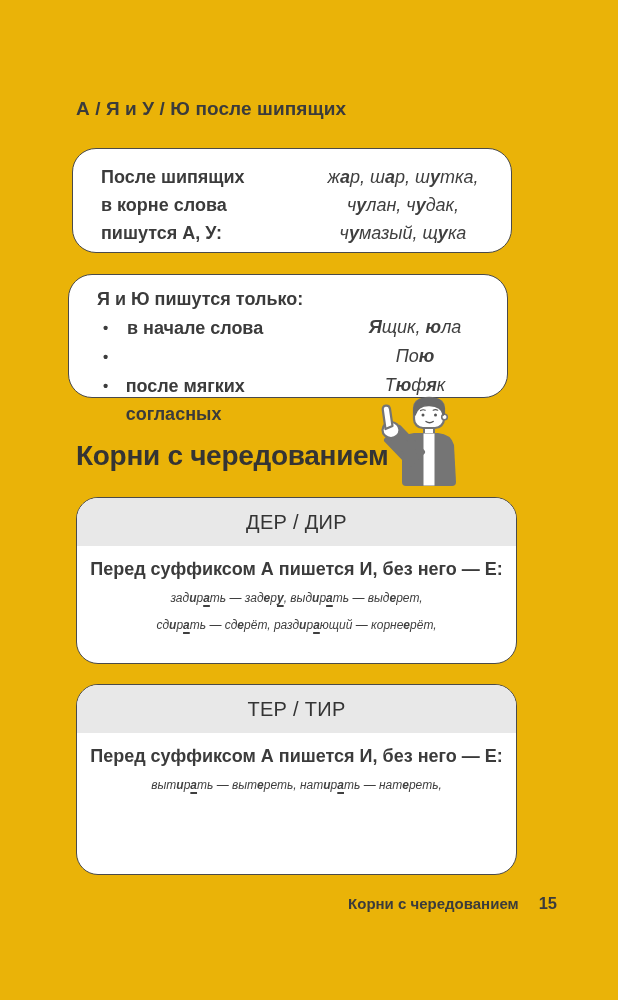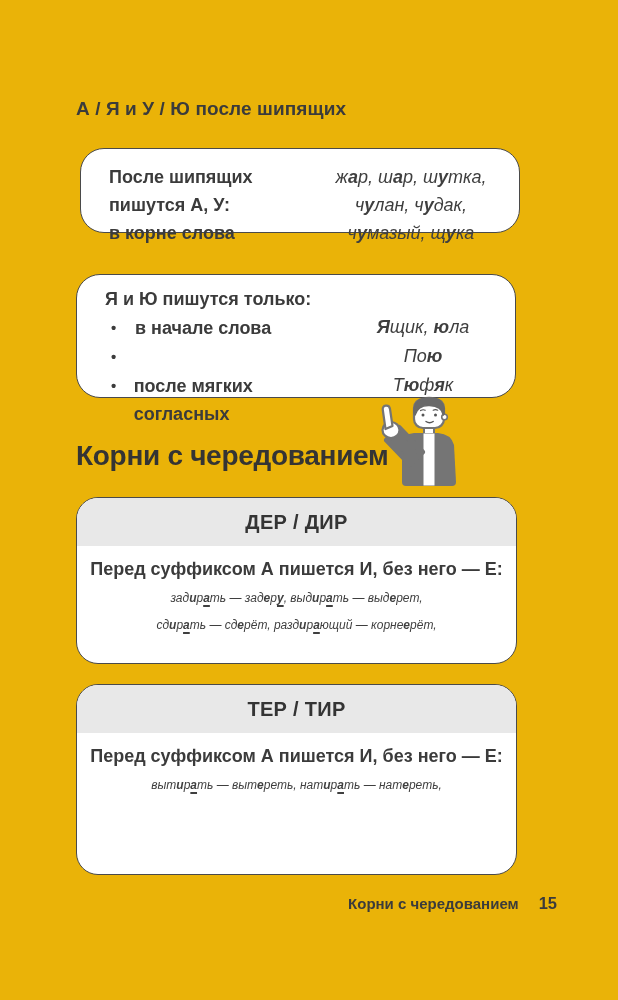--- a/index.html
+++ b/index.html
@@ -7,60 +7,60 @@
   body { font-family:"Liberation Sans", sans-serif; color:#3b3b3b; position:relative; overflow:hidden; }
   .page { position:absolute; inset:0; width:618px; height:1000px; background:#eab308; }
 
   .b { font-weight:700; }
   .u { text-decoration:underline; text-decoration-thickness:1.5px; text-underline-offset:2.5px; }
 
   .section-title { position:absolute; left:76px; top:98px; font-size:19px; font-weight:700; letter-spacing:0.1px; }
 
   .rbox { position:absolute; background:#fff; border:1.6px solid #4a4a4a; border-radius:24px; }
 
-  .box1 { left:80px; top:148px; width:440px; height:85px; display:flex; padding:14px 10px 2px 28px; }
+  .box1 { left:72px; top:148px; width:440px; height:105px; display:flex; padding:14px 10px 2px 28px; }
   .box1-left { width:204px; }
   .rule-line { font-weight:700; font-size:18px; line-height:28px; }
   .box1-right { flex:1; text-align:center; }
   .examples { font-style:italic; font-size:18px; line-height:28px; color:#3f3f3f; }
 
-  .box2 { left:76px; top:274px; width:440px; height:124px; padding:11px 10px 0 28px; }
+  .box2 { left:68px; top:274px; width:440px; height:124px; padding:11px 10px 0 28px; }
   .box2-title { font-weight:700; font-size:18px; line-height:27px; }
   .box2-row { display:flex; align-items:baseline; }
   .bullet-item { width:236px; font-weight:700; font-size:18px; line-height:28px; padding-left:6px; display:flex; }
   .dot { width:24px; font-size:15px; }
   .row-example { flex:1; text-align:center; line-height:28px; }
 
   .main-heading { position:absolute; left:76px; top:440px; font-size:28px; font-weight:700; letter-spacing:-0.3px; color:#343434; }
   .person-icon { position:absolute; left:372px; top:396px; }
 
   .card { position:absolute; left:76px; width:441px; background:#fff; border:1.6px solid #4a4a4a; border-radius:22px; overflow:hidden; }
   .card-der { top:497px; height:167px; }
   .card-ter { top:684px; height:191px; }
-  .card-header { background:#e8e8e8; height:48px; display:flex; align-items:center; justify-content:center; font-weight:700; font-size:20px; letter-spacing:0.3px; color:#343434; }
+  .card-header { background:#e8e8e8; height:48px; display:flex; align-items:center; justify-content:center; font-weight:400; font-size:20px; letter-spacing:0.3px; color:#343434; }
   .card-body { padding:12px 6px 0 6px; text-align:center; }
   .card-rule { font-weight:700; font-size:18px; line-height:23px; margin-bottom:4px; }
   .card-ex-line { font-style:italic; font-size:12px; line-height:26.5px; color:#3f3f3f; }
 
   .footer { position:absolute; top:894px; right:61px; display:flex; align-items:baseline; }
   .footer-label { font-weight:700; font-size:15px; }
   .footer-page { font-weight:700; font-size:16.5px; margin-left:20px; }
 </style>
 </head>
 <body>
 
 <div class="page">
 
   <h2 class="section-title">А / Я и У / Ю после шипящих</h2>
 
   <section class="rbox box1">
     <div class="box1-left">
       <div class="rule-line">После шипящих</div>
+      <div class="rule-line">в корне слова</div>
       <div class="rule-line">пишутся А, У:</div>
-      <div class="rule-line">в корне слова</div>
     </div>
     <div class="box1-right examples">
       <div><span>ж</span><span class="b">а</span><span>р, ш</span><span class="b">а</span><span>р, ш</span><span class="b">у</span><span>тка,</span></div>
       <div><span>ч</span><span class="b">у</span><span>лан, ч</span><span class="b">у</span><span>дак,</span></div>
       <div><span>ч</span><span class="b">у</span><span>мазый, щ</span><span class="b">у</span><span>ка</span></div>
     </div>
   </section>
 
   <section class="rbox box2">
     <div class="box2-title">Я и Ю пишутся только:</div>

